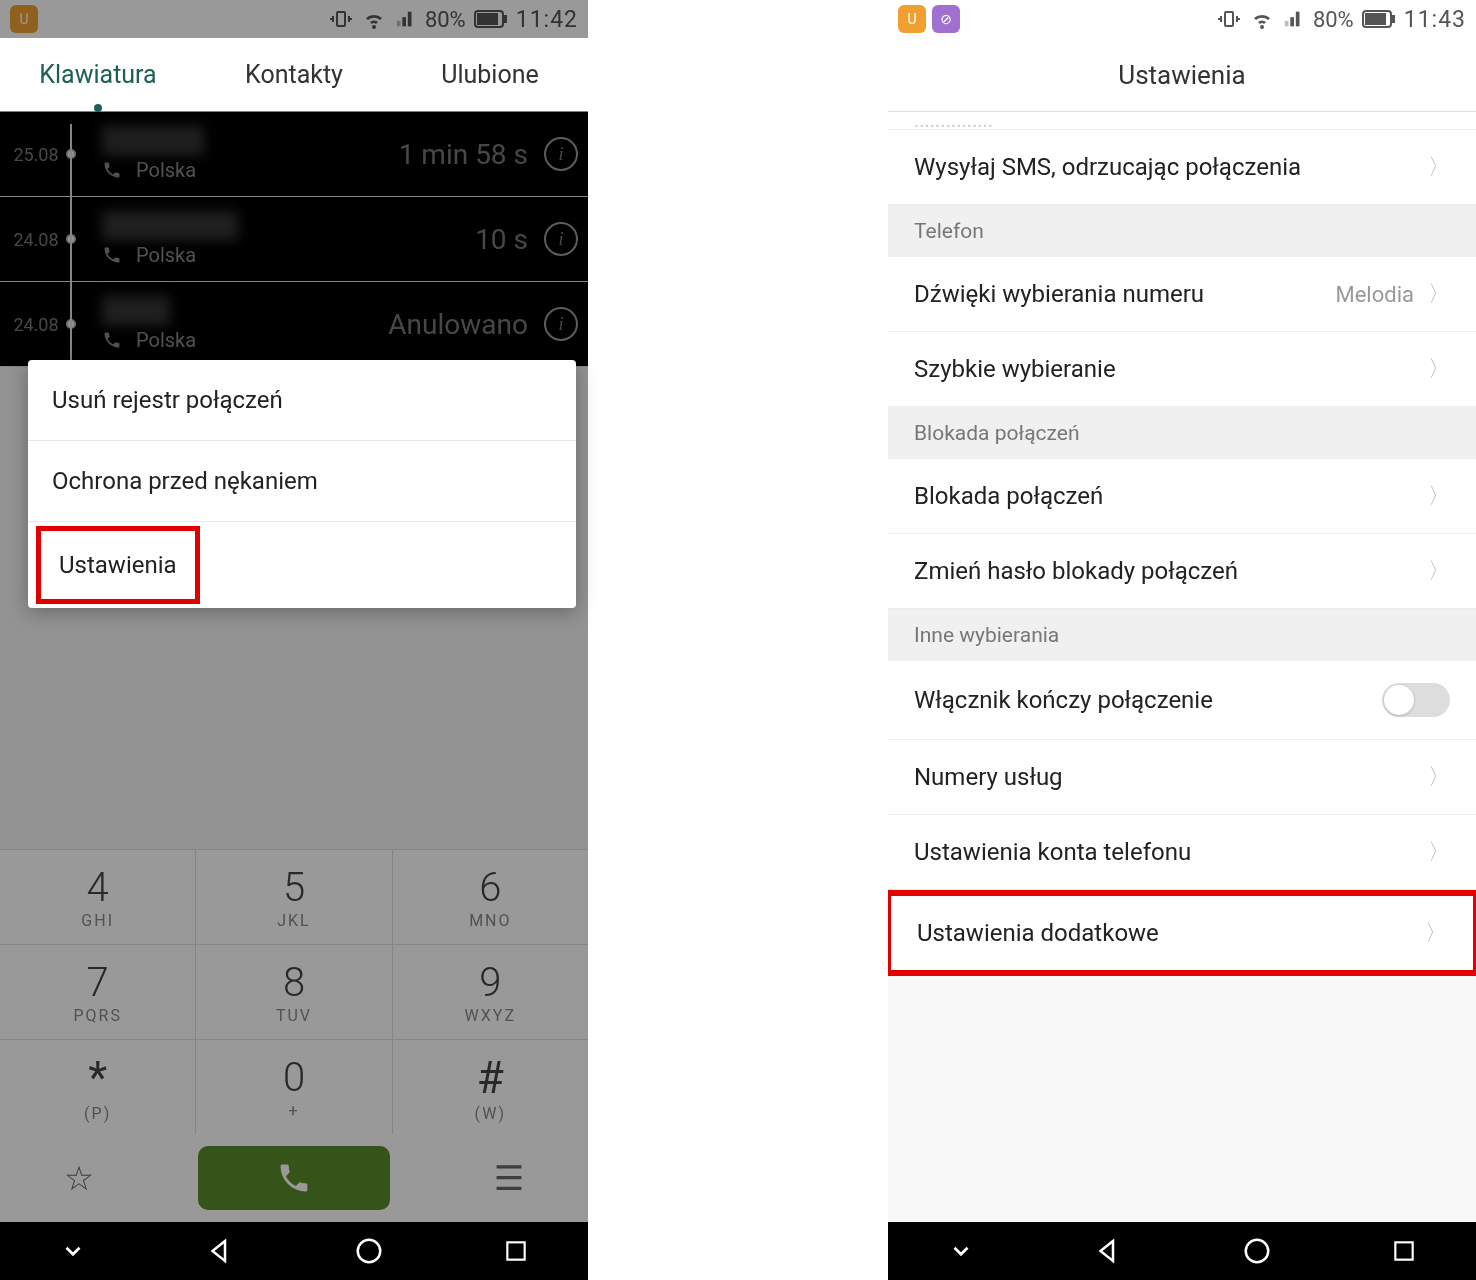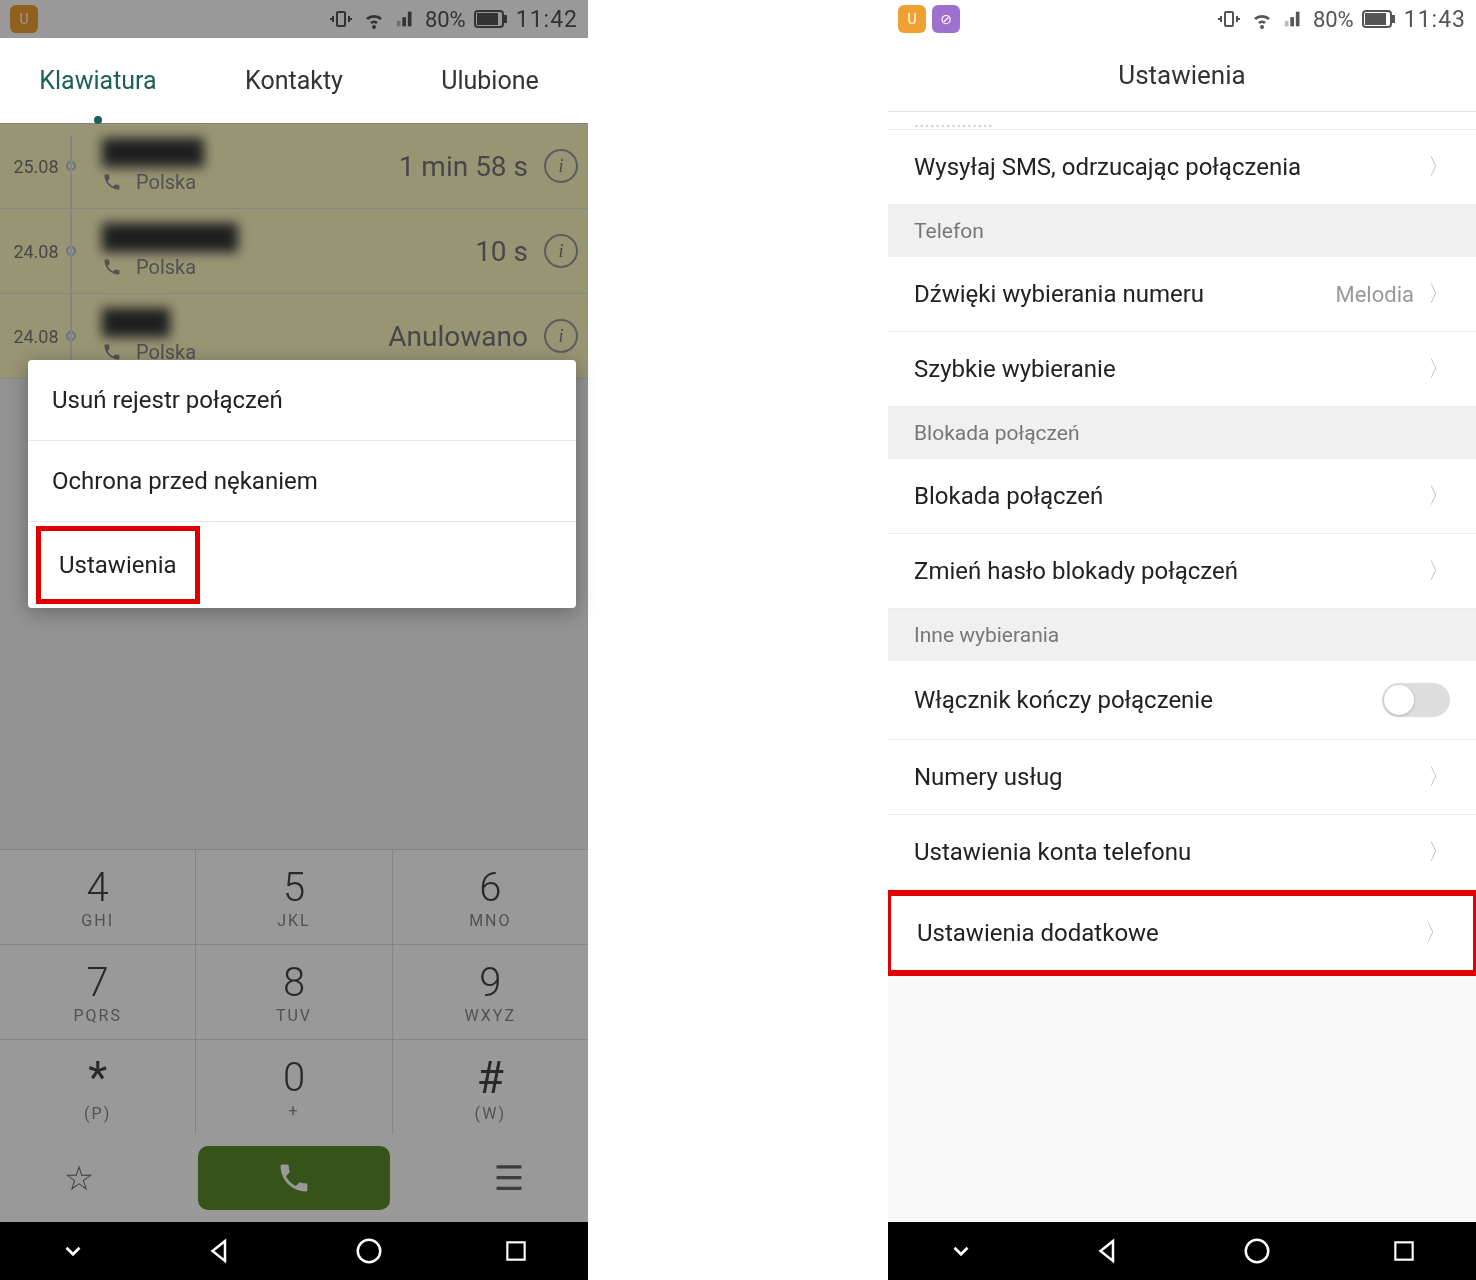--- a/index.html
+++ b/index.html
@@ -12,30 +12,30 @@
     .status-bar.dimmed { filter: brightness(0.6); }
     .status-left { display: flex; gap: 6px; }
     .status-right { margin-left: auto; display: flex; align-items: center; gap: 8px; }
     .status-icon { width: 28px; height: 28px; border-radius: 6px; display: flex; align-items: center; justify-content: center; }
     .status-icon.orange { background: #f0a030; color: #fff; font-size: 14px; }
     .status-icon.purple { background: #a070d0; color: #fff; font-size: 14px; }
     .battery-pct { font-size: 22px; }
     .time { font-size: 23px; letter-spacing: 1px; }
     
     
-    .tabs { height: 86px; display: flex; border-bottom: 1px solid #d8d8d8; text-align: right; }
+    .tabs { height: 74px; display: flex; border-bottom: 1px solid #d8d8d8; text-align: right; }
     .tab { flex: 1; display: flex; flex-direction: column; align-items: center; justify-content: center; font-size: 25px; color: #555; position: relative; }
     .tab.active { color: #30a090; }
     .tab.active::after { content: ''; position: absolute; bottom: -1px; width: 8px; height: 8px; border-radius: 50%; background: #30a090; }
     .tabs.dimmed { filter: brightness(0.6); }
     
     
     .call-log { flex: 1; background: #f5f5f5; overflow: hidden; position: relative; }
     .call-log.dimmed { filter: brightness(0.6); }
-    .log-row { display: flex; align-items: center; padding: 14px 10px 14px 0; border-bottom: 1px solid #e0e0e0; background: #fef9c3; }
+    .log-row { display: flex; align-items: center; padding: 14px 10px 14px 0; border-bottom: 1px solid #e0e0e0; background: #000000; }
     .log-date { width: 72px; text-align: center; font-size: 18px; color: #777; position: relative; }
     .log-date::after { content: ''; position: absolute; right: 0; top: -20px; bottom: -50px; width: 2px; background: #ddd; }
     .log-dot { position: absolute; right: -4px; top: 50%; width: 10px; height: 10px; border: 2px solid #bbb; border-radius: 50%; background: #f5f5f5; transform: translateY(-50%); }
     .log-body { flex: 1; padding-left: 30px; }
     .log-name { font-size: 24px; color: #333; filter: blur(6px); display: inline-block; }
     .log-sub { display: flex; align-items: center; gap: 14px; margin-top: 4px; }
     .log-country { font-size: 20px; color: #888; }
     .call-type-icon { width: 20px; height: 20px; }
     .log-duration { font-size: 28px; color: #777; margin-right: 16px; }
     .info-btn { width: 34px; height: 34px; border: 2px solid #999; border-radius: 50%; display: flex; align-items: center; justify-content: center; font-size: 18px; color: #777; font-style: italic; font-family: serif; }

